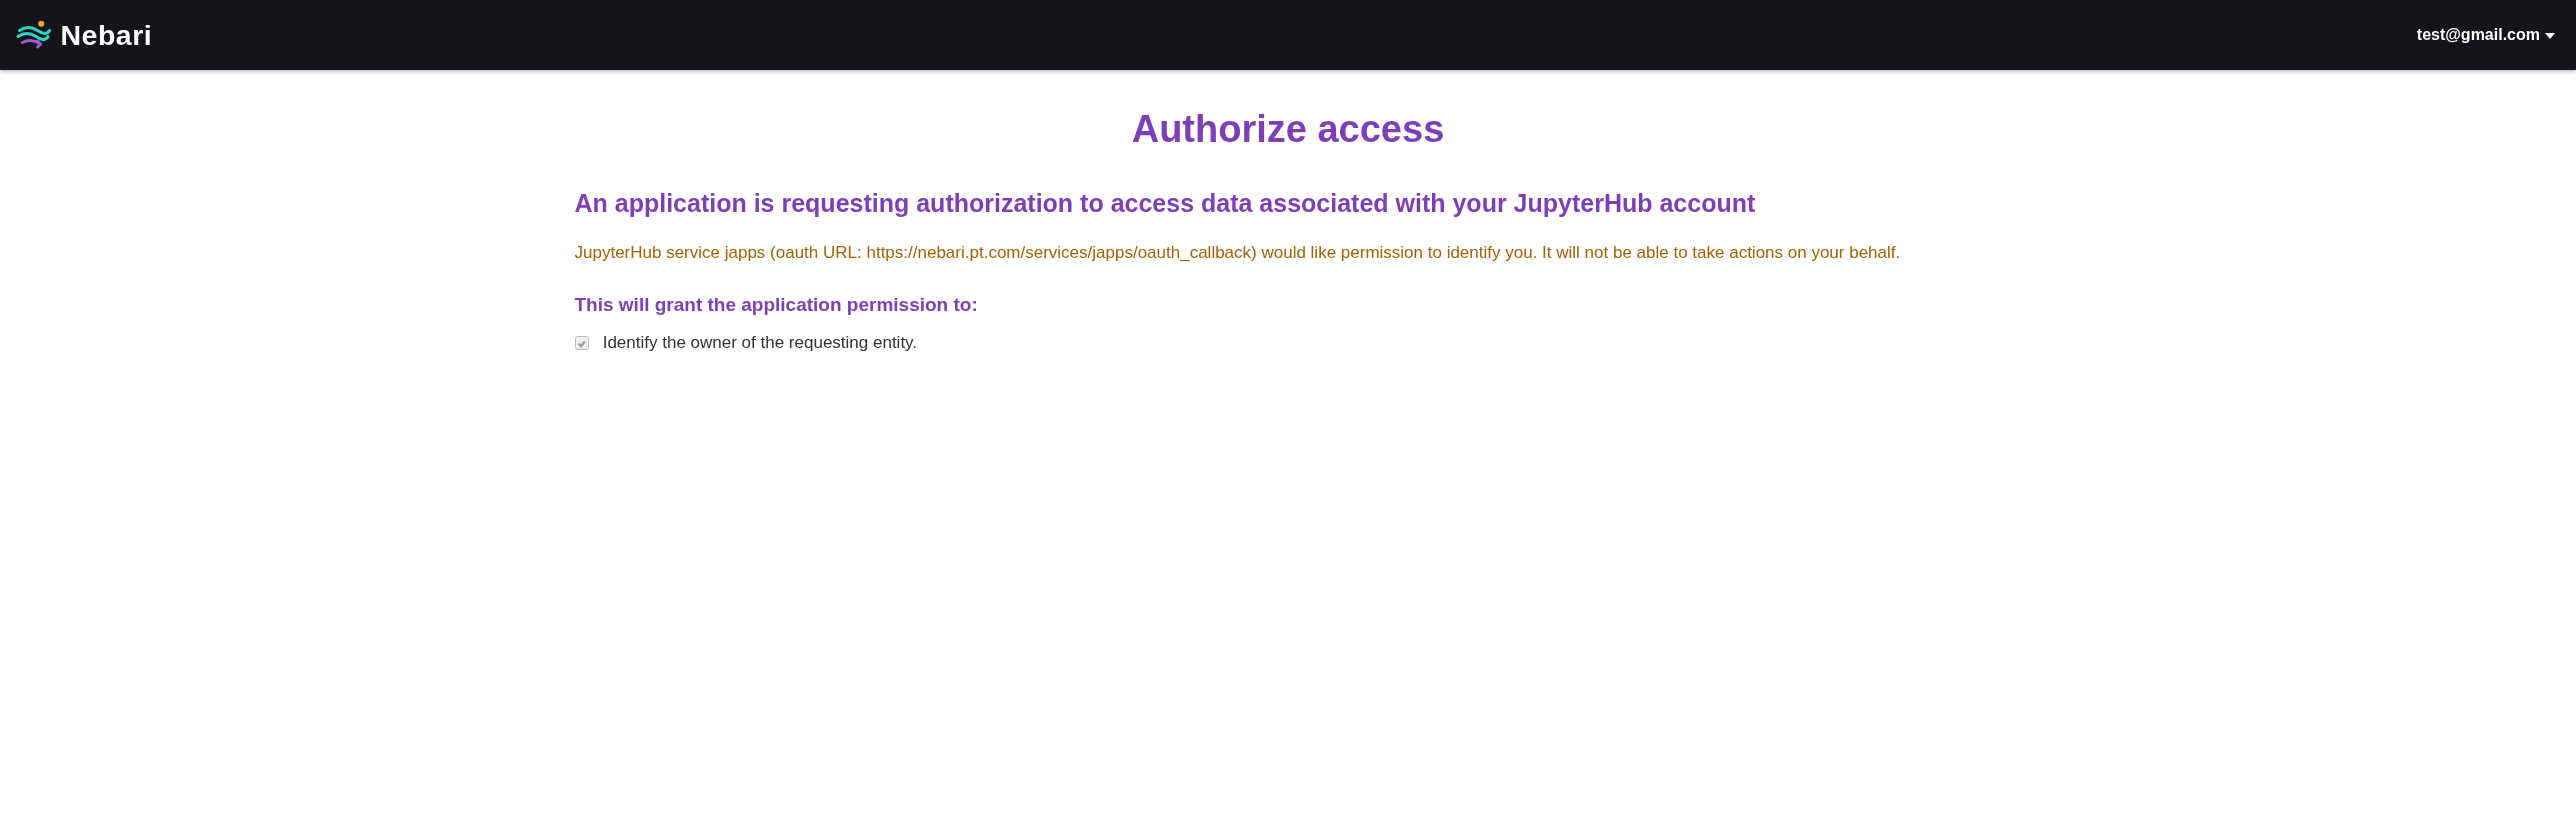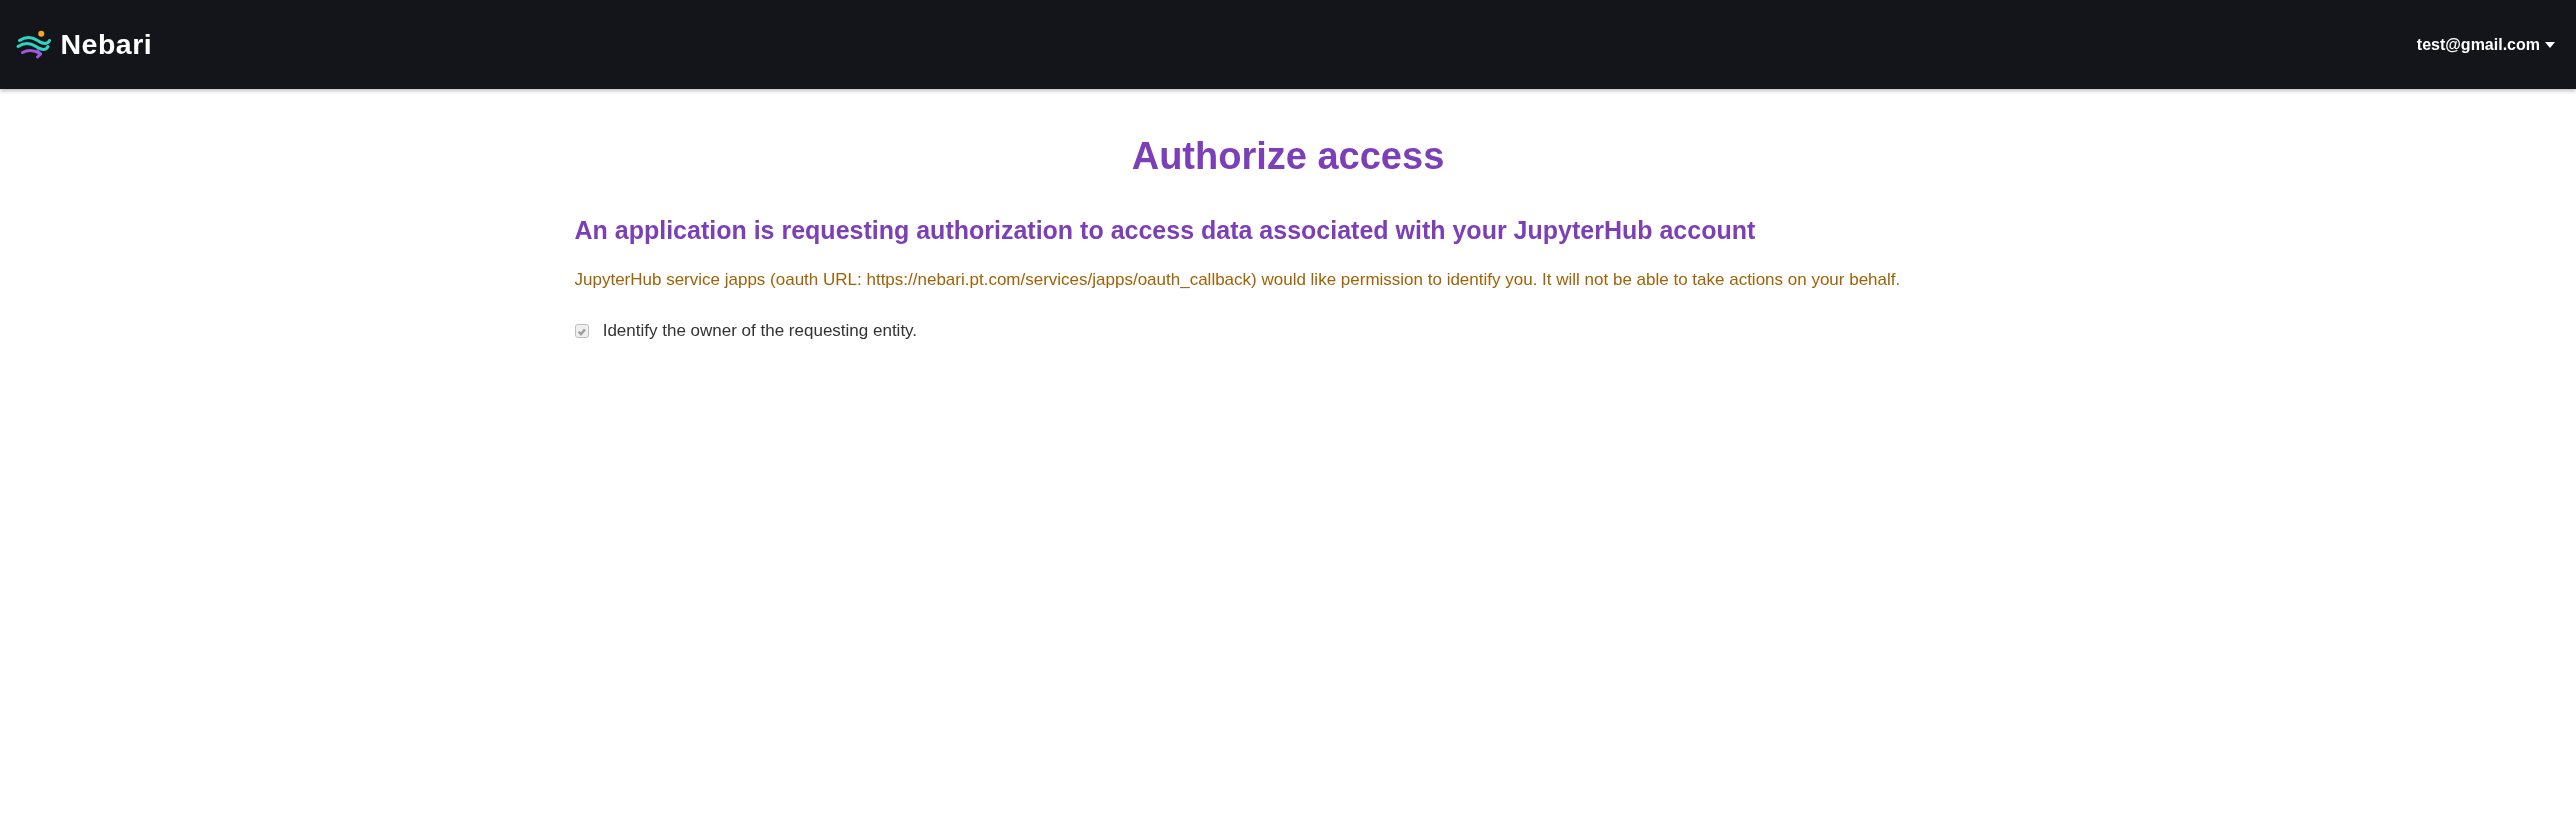--- a/index.html
+++ b/index.html
@@ -1,20 +1,20 @@
 <!DOCTYPE html>
 <html style="font-size:15px"><head>
   <meta charset="utf-8">
   <style>
     * { margin:0; padding:0; box-sizing:border-box; }
     html,body { width:100%; background:#fff; font-family:"Helvetica Neue",Helvetica,Arial,sans-serif; color:#222; }
     
     .navbar {
       background:#14151a;
-      height:89px;
+      height:70px;
       display:flex;
       align-items:center;
       justify-content:space-between;
       padding:0 21px 0 15px;
       box-shadow:0 1.9px 3.8px rgba(0,0,0,0.25);
     }
     .brand {
       display:flex;
       align-items:center;
       gap:9.5px;
@@ -39,21 +39,21 @@
     .caret {
       width:0;height:0;
       border-left:5.7px solid transparent;
       border-right:5.7px solid transparent;
       border-top:6.6px solid #fff;
       margin-top:1.9px;
     }
     
     .container {
       max-width:1469px;
-      margin:8px auto;
+      margin:0 auto;
       padding:38px 21px 4px 21px;
     }
     h1.page-title {
       text-align:center;
       font-size:38px;
       font-weight:700;
       color:#7c3fb8;
       margin-bottom:36px;
     }
     h2.subtitle {
@@ -128,20 +128,21 @@
 </div>
 
 <div class="container">
 
   <h1 class="page-title">Authorize access</h1>
 
   <h2 class="subtitle">An application is requesting authorization to access data associated with your JupyterHub account</h2>
 
   <p class="description">JupyterHub service japps (oauth URL: https://nebari.pt.com/services/japps/oauth_callback) would like permission to identify you. It will not be able to take actions on your behalf.</p>
 
+  <h3 class="grant-title">This will grant the application permission to:</h3>
 
   <div class="perm-row">
     <span class="perm-check">
       <svg viewBox="0 0 12 12">
         <polyline points="2,6 5,9 10,3"></polyline>
       </svg>
     </span>
     <span class="perm-label">Identify the owner of the requesting entity.</span>
   </div>
 

